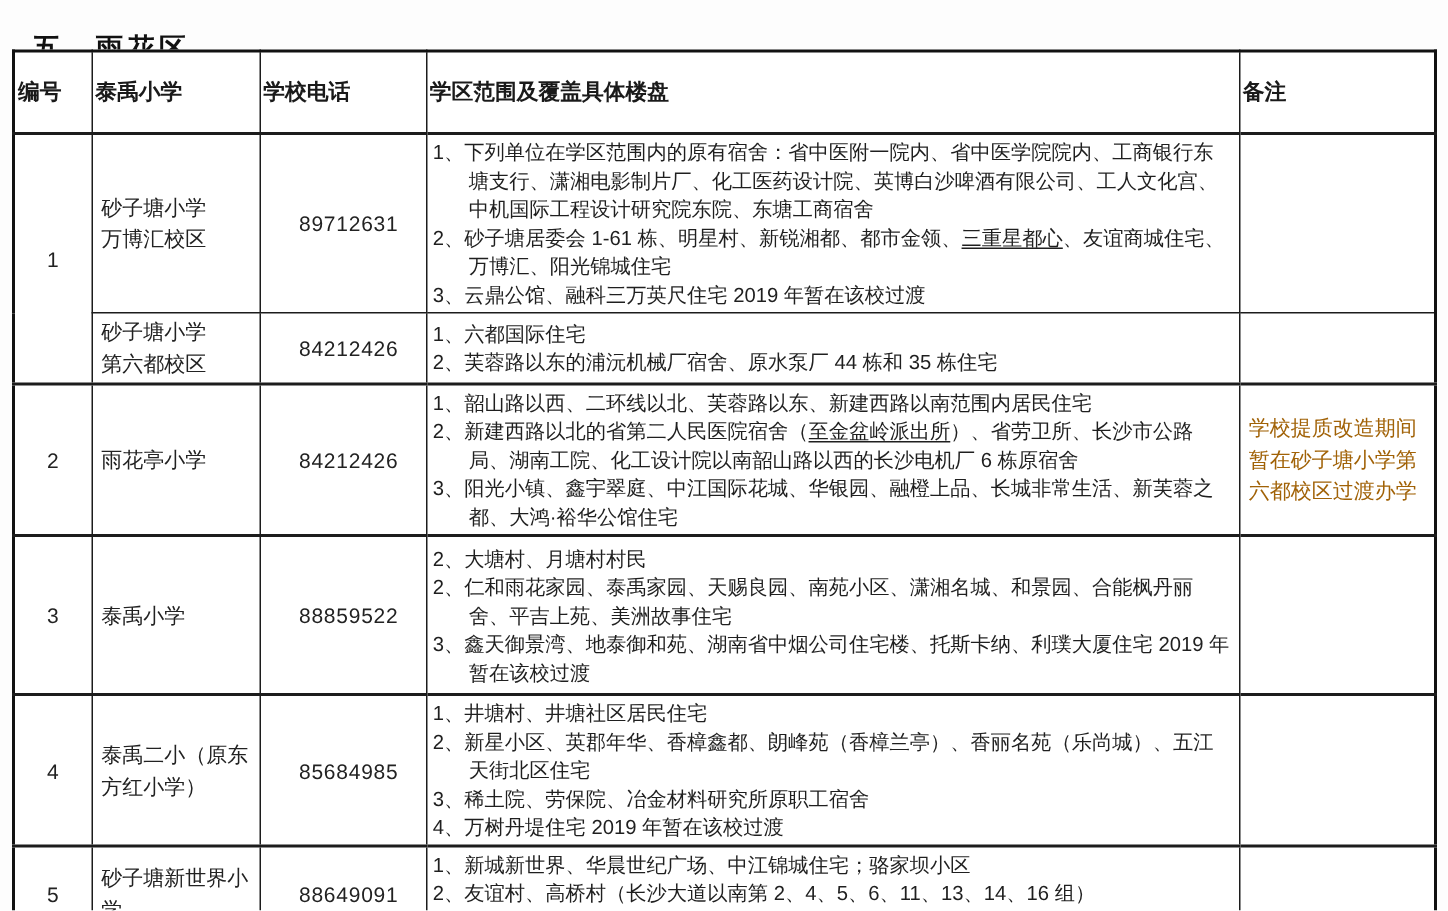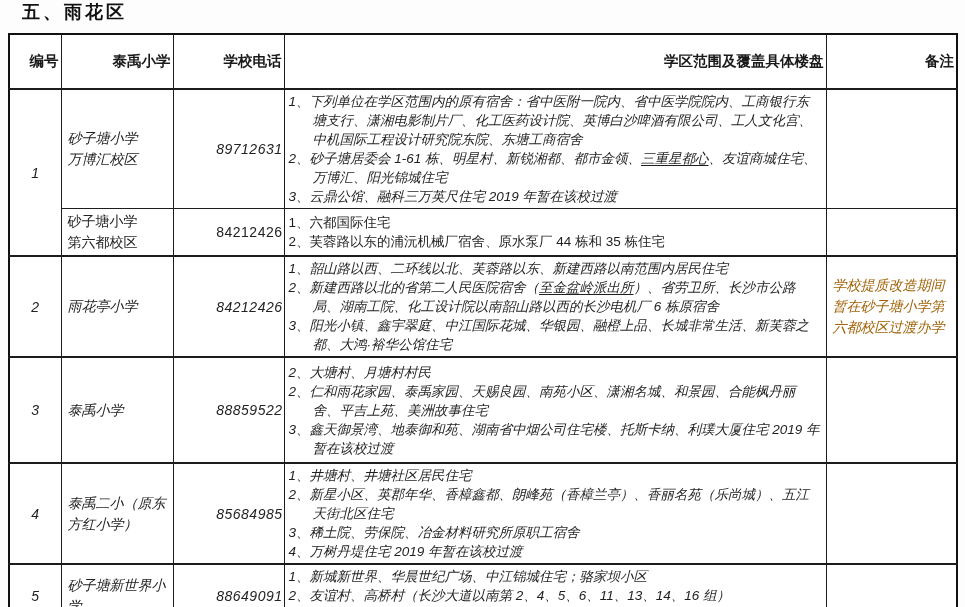--- a/index.html
+++ b/index.html
@@ -5,47 +5,47 @@
   html,body{margin:0;padding:0;background:#fdfdfd;}
   .page{
     position:relative;
     width:965px;height:607px;
     background:#fdfdfd;
     font-family:"Liberation Sans","DejaVu Sans",sans-serif;
     color:#222;
     overflow:hidden;
   }
   .title{
-    position:absolute;left:22px;top:0;
+    position:absolute;left:22px;top:20px;
     font-family:"Liberation Serif","DejaVu Serif",serif;
     font-size:18px;font-weight:bold;letter-spacing:3px;color:#111;
   }
   table.district{
     position:absolute;left:8px;top:33px;
     width:948px;
     border-collapse:collapse;table-layout:fixed;
     background:#fff;
   }
   table.district td,table.district th{
     border:1px solid #1c1c1c;
     vertical-align:middle;
     overflow:hidden;
   }
   table.district{border:2px solid #111;}
-  tr.major>td{border-top-width:2px;font-style:italic;}
+  tr.major>td{border-top-width:2px;}
   thead th{
-    font-size:14.5px;font-weight:bold;text-align:right;color:#1a1a1a;
+    font-size:14.5px;font-weight:bold;text-align:left;color:#1a1a1a;
     height:53px;padding:0 2px;margin-left:16px;
   }
   .c-no{text-align:center;font-size:14px;}
   .c-school{
     font-size:14px;text-align:left;padding:2px 4px 2px 6px;
     white-space:pre-line;line-height:21px;margin-left:38px;
   }
-  .c-phone{font-size:14px;text-align:right;padding-left:9px;letter-spacing:0.5px;}
+  .c-phone{font-size:14px;text-align:center;padding-left:9px;letter-spacing:0.5px;}
   .c-content{vertical-align:top;padding:2px 4px 2px 4px;}
   .item{
     font-size:13.5px;line-height:19px;
     padding-left:24px;text-indent:-24px;
     text-align:left;color:#1f1f1f;
   }
   .c-remark{
     font-size:14px;line-height:21px;text-align:left;
     padding:2px 6px;color:#a16207;
   }

